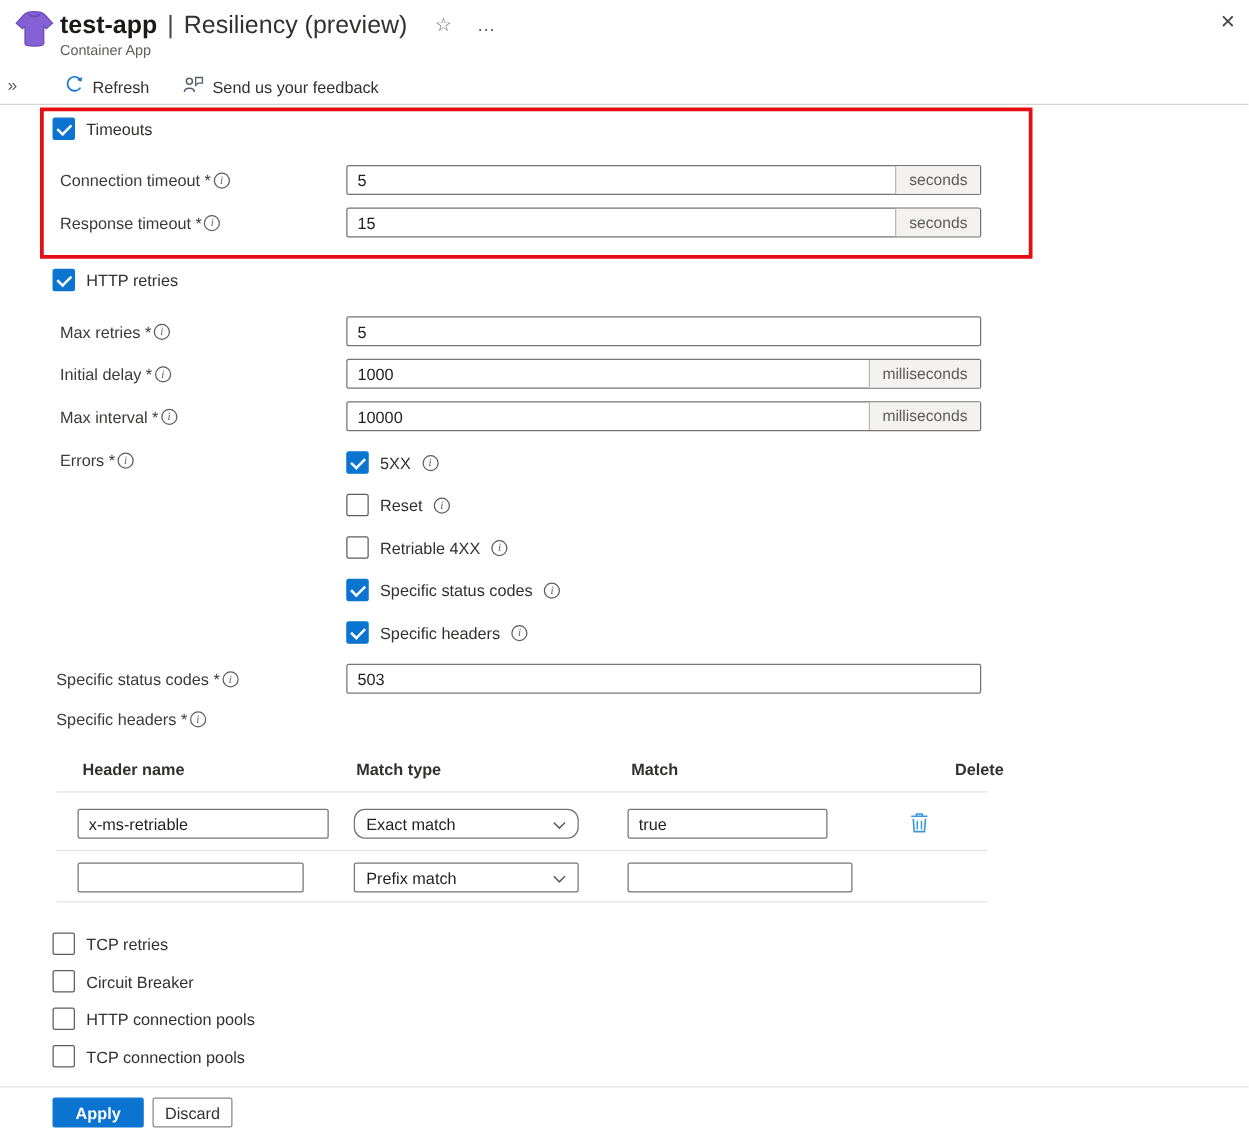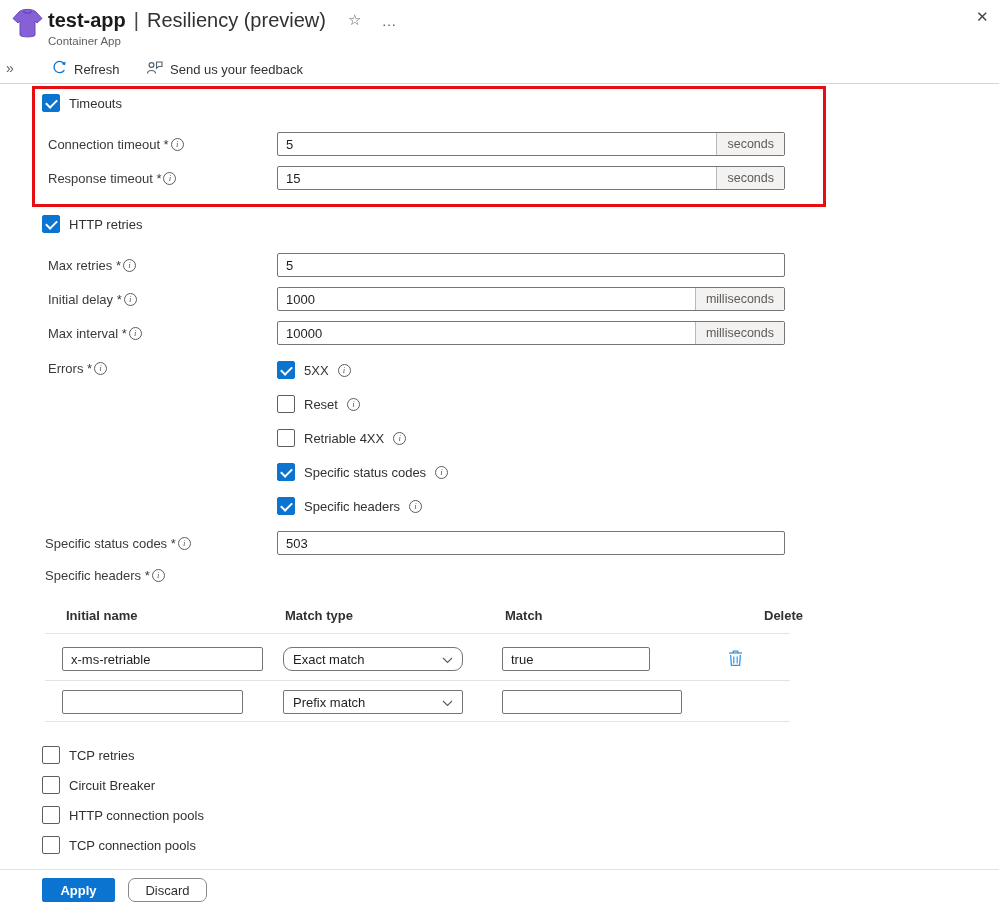--- a/index.html
+++ b/index.html
@@ -215,39 +215,39 @@
   </div>
   <div class="abs input-wrap" style="left:277px; top:531px; width:508px;">
     <input value="503" style="">
   </div>
 
   <div class="abs field-label" style="left:45px; top:566px; height:18px;">
     <span>Specific headers *</span>
     <span class="info-icon">i</span>
   </div>
 
-  <span class="abs col-header" style="left:66px; top:608px;">Initial name</span>
+  <span class="abs col-header" style="left:66px; top:608px;">Header name</span>
   <span class="abs col-header" style="left:285px; top:608px;">Match type</span>
   <span class="abs col-header" style="left:505px; top:608px;">Match</span>
   <span class="abs col-header" style="left:764px; top:608px;">Delete</span>
 
   <div class="abs hr" style="left:45px; top:633px; width:745px;"></div>
 
   <div class="abs input-wrap" style="left:62px; top:647px; width:201px;justify-content:flex-end;">
     <input value="x-ms-retriable" style="">
   </div>
   <div class="abs select-box" style="left:283px; top:647px; width:180px;border-radius:9px;">
     <span>Exact match</span>
     <span>
       <svg width="11" height="7" viewBox="0 0 11 7">
           <path d="M1 1 L5.5 5.5 L10 1" fill="none" stroke="#605e5c" stroke-width="1.2"></path>
         </svg>
     </span>
   </div>
-  <div class="abs input-wrap" style="left:502px; top:647px; width:148px;">
+  <div class="abs input-wrap" style="left:502px; top:647px; width:160px;">
     <input value="true" style="">
   </div>
   <button class="abs icon-btn" style="left:728px; top:649px;">
     <span>
       <svg width="15" height="18" viewBox="0 0 15 18">
         <path d="M1 4 H14" stroke="#3a96dd" stroke-width="1.3" fill="none"></path>
         <path d="M5.2 4 V2.2 H9.8 V4" stroke="#3a96dd" stroke-width="1.3" fill="none"></path>
         <path d="M2.6 6 L3.4 16.3 H11.6 L12.4 6" stroke="#3a96dd" stroke-width="1.3" fill="none"></path>
         <path d="M5.8 7.5 V14.5 M9.2 7.5 V14.5" stroke="#3a96dd" stroke-width="1.2" fill="none"></path>
       </svg>
@@ -285,15 +285,15 @@
     <span class="checkbox"></span>
     <span class="check-label">HTTP connection pools</span>
   </div>
   <div class="abs check-row" style="left:42px; top:836px;">
     <span class="checkbox"></span>
     <span class="check-label">TCP connection pools</span>
   </div>
 
   <div class="abs hr" style="left:0; top:869px; width:999px;"></div>
   <button class="abs btn btn-primary" style="left:42px; top:878px; width:73px;">Apply</button>
-  <button class="abs btn btn-secondary" style="left:128px; top:878px; width:79px;border-radius:7px;">Discard</button>
+  <button class="abs btn btn-secondary" style="left:122px; top:878px; width:64px;">Discard</button>
 
 </div>
 
 </body></html>

